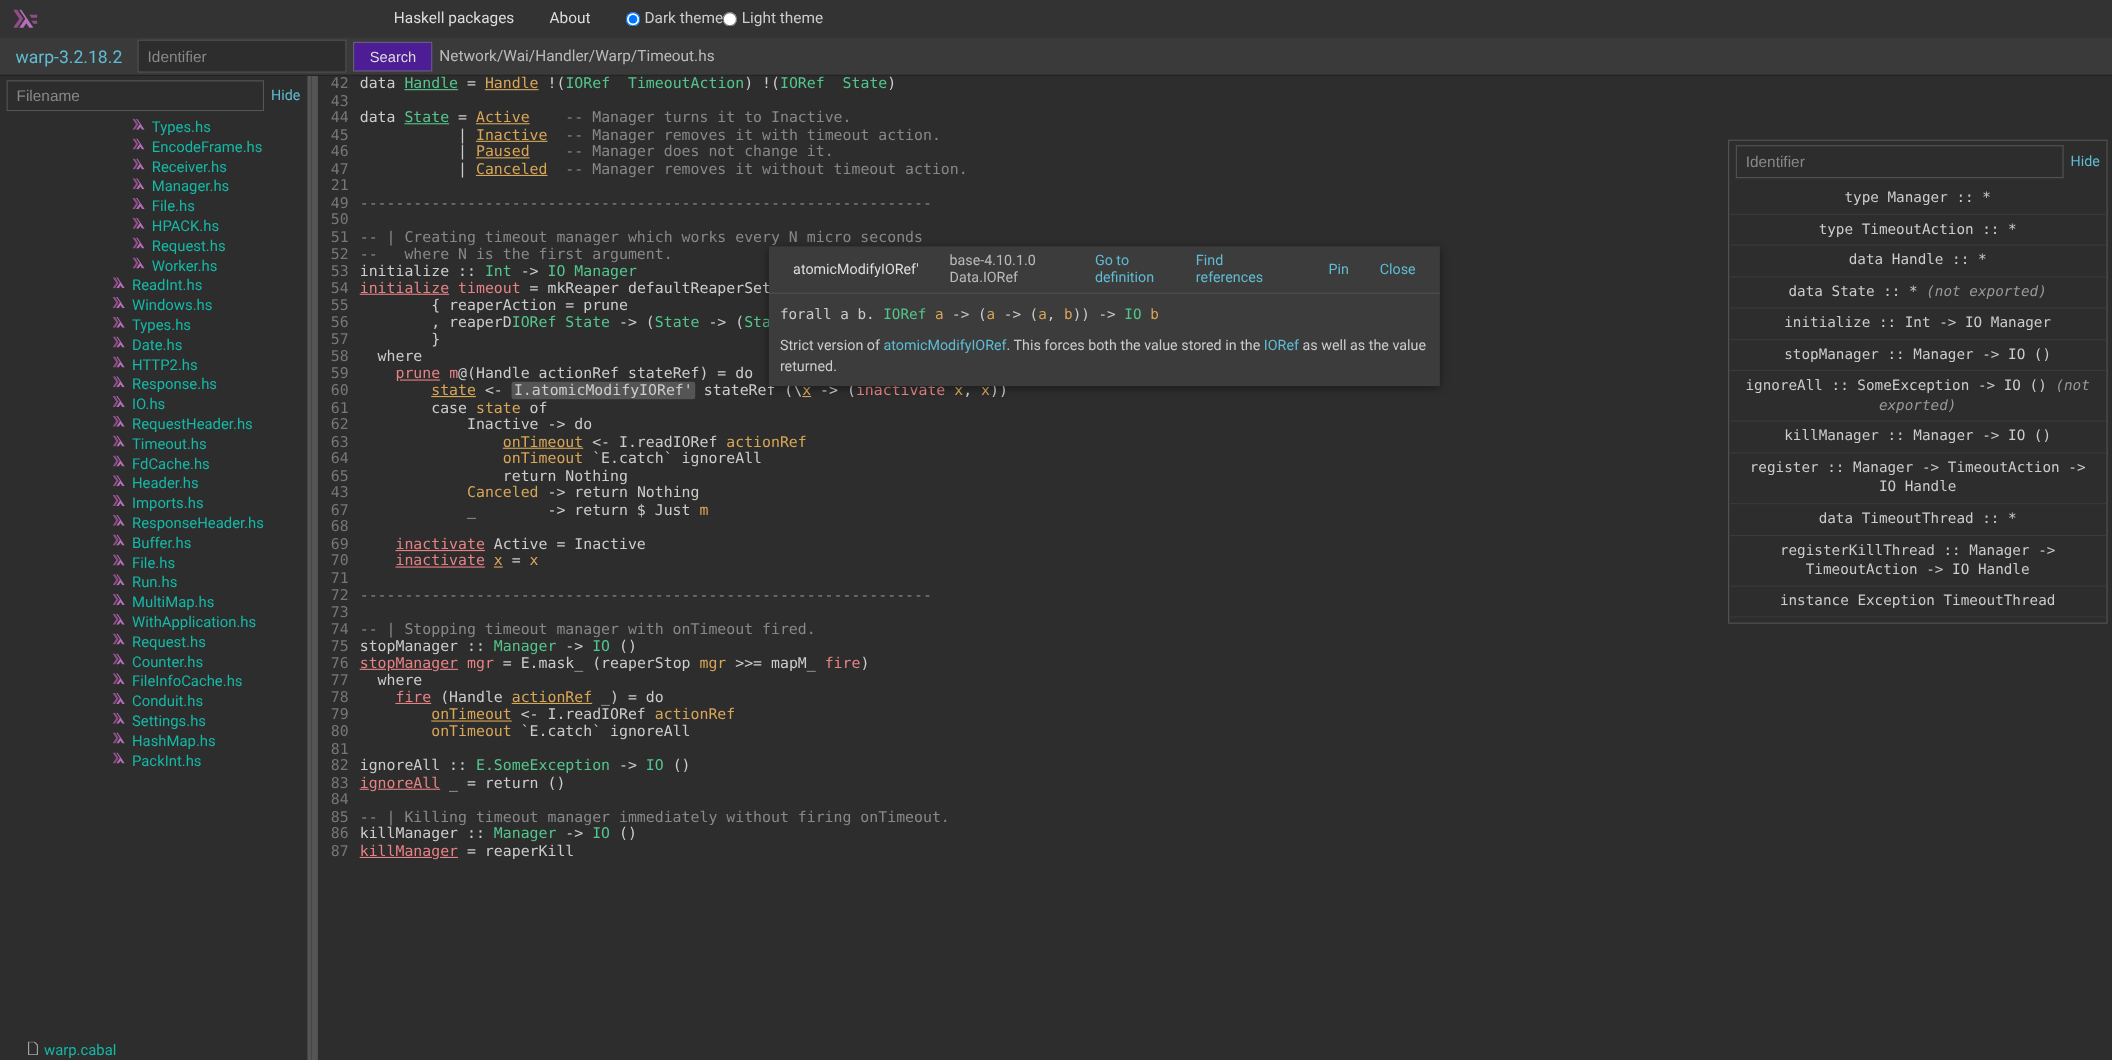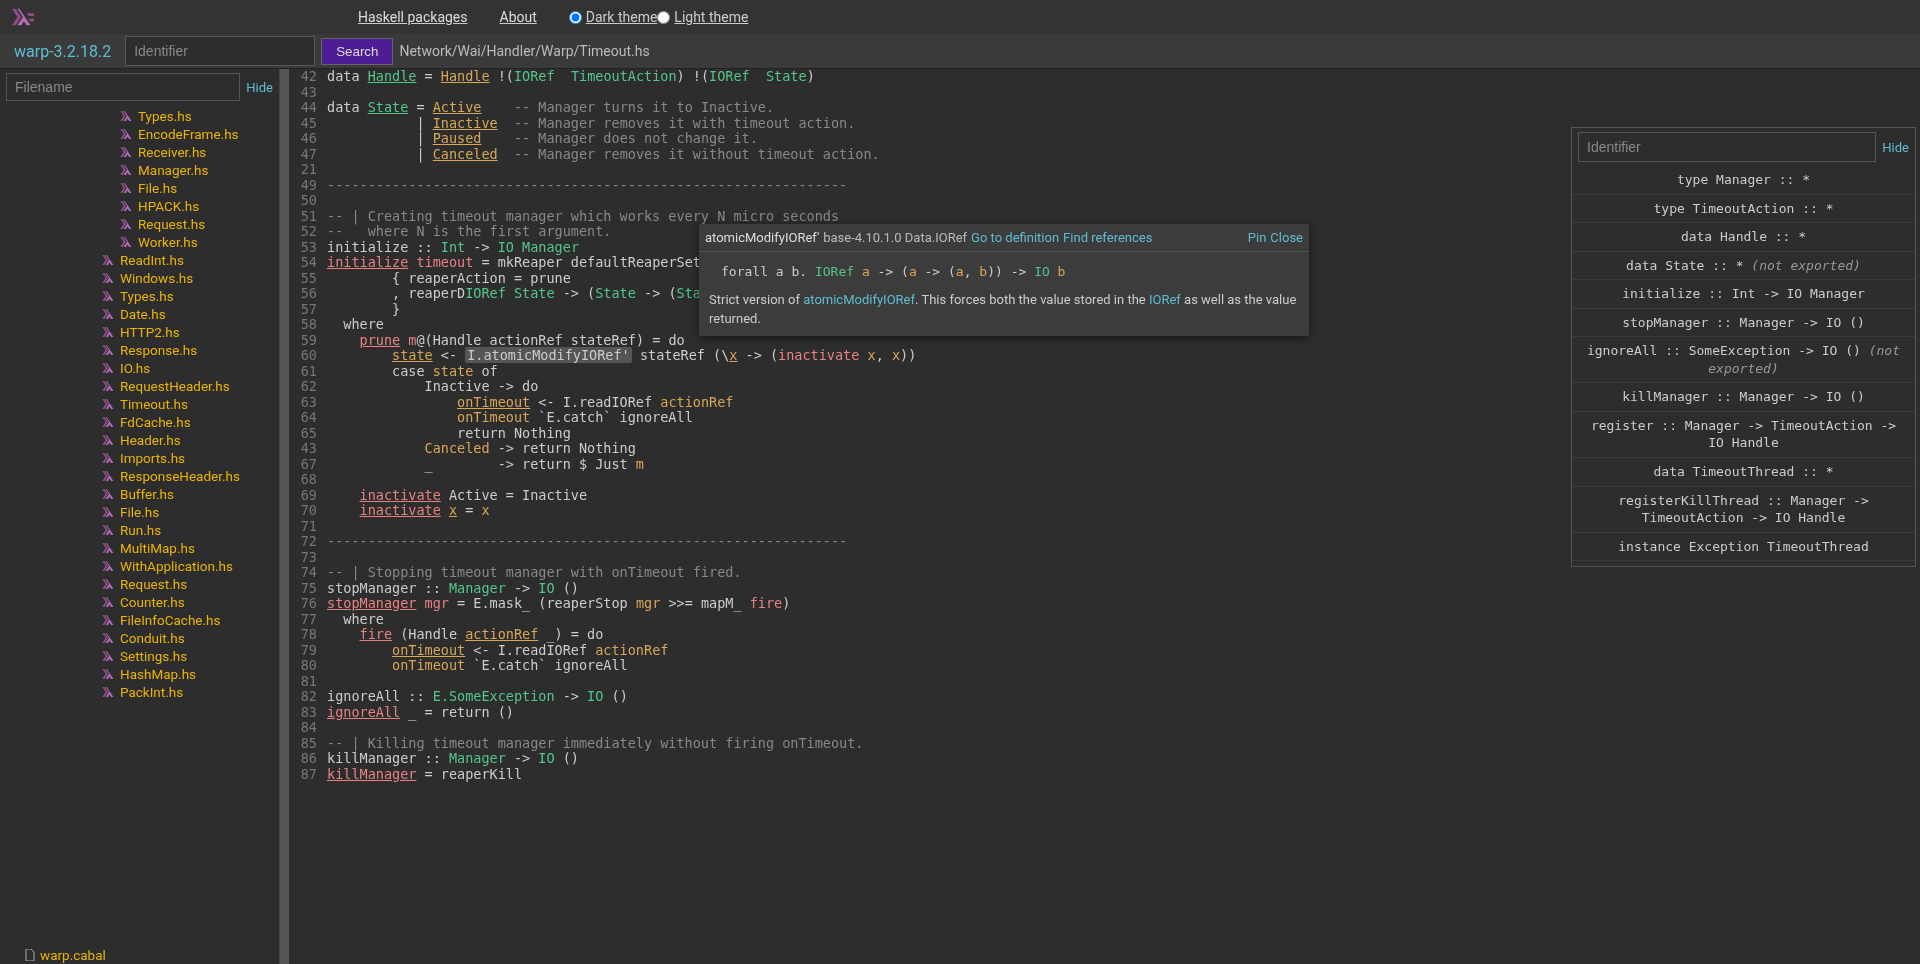--- a/index.html
+++ b/index.html
@@ -1,36 +1,36 @@
 <!DOCTYPE html>
 <html><head>
 <meta charset="utf-8">
 <style>
 * { margin: 0; padding: 0; box-sizing: border-box; }
 body { background: #2d2d2d; color: #ccc; font-family: -apple-system, BlinkMacSystemFont, "Segoe UI", Roboto, sans-serif; font-size: 14px; overflow: hidden; width: 1920px; height: 964px; }
-.topbar { height: 34px; background: #333; display: flex; align-items: center; padding: 0 12px; gap: 24px; text-decoration: underline; }
+.topbar { height: 34px; background: #333; display: flex; align-items: center; padding: 0 12px; gap: 24px; }
 .logo { width: 22px; height: 22px; }
 .topbar-center { display: flex; align-items: center; gap: 32px; margin-left: 300px; }
 .topbar a { color: #ddd; text-decoration: none; }
 .theme-group { display: flex; align-items: center; }
 .radio-label { display: flex; align-items: center; gap: 4px; cursor: pointer; }
 .subheader { height: 35px; background: #3a3a3a; display: flex; align-items: center; padding: 0 6px; gap: 6px; border-bottom: 1px solid #222; }
 .pkg-name { color: #5fbcd3; font-size: 16px; padding: 0 8px; }
 .id-input { background: #2d2d2d; border: 1px solid #555; color: #ccc; padding: 6px 8px; width: 190px; font-size: 14px; }
 .id-input::placeholder { color: #888; }
 .btn { background: #4c1d95; border: 1px solid #666; color: #ddd; padding: 5px 14px; cursor: pointer; }
 .crumb { color: #bbb; font-size: 14px; }
 .shell { display: flex; height: calc(100% - 69px); }
 .left-panel { width: 280px; background: #2d2d2d; border-right: 1px solid #444; display: flex; flex-direction: column; }
 .left-top { display: flex; align-items: center; padding: 4px 6px; gap: 6px; }
 .filename-input { flex: 1; background: #2d2d2d; border: 1px solid #555; color: #ccc; padding: 5px 8px; font-size: 14px; }
 .filename-input::placeholder { color: #888; }
 .hide-link { color: #5fbcd3; font-size: 13px; cursor: pointer; }
 .file-tree { flex: 1; overflow-y: auto; padding: 2px 0; }
-.tree-item { display: flex; align-items: center; gap: 4px; padding: 1px 0; cursor: pointer; color: #eab308; font-size: 13.5px; white-space: nowrap; }
+.tree-item { display: flex; align-items: flex-start; gap: 4px; padding: 1px 0; cursor: pointer; color: #14b8a6; font-size: 13.5px; white-space: nowrap; }
 .tree-item.depth0 { padding-left: 24px; }
 .tree-item.depth1 { padding-left: 102px; }
 .tree-item.depth2 { padding-left: 120px; }
 .haskell-icon { width: 14px; height: 10px; flex-shrink: 0; }
 .file-icon { width: 12px; height: 12px; flex-shrink: 0; fill: #aaa; }
 .code-panel { flex: 1; position: relative; overflow: hidden; border-left: 3px solid #555; }
 .gutter-strip { position: absolute; left: 0; top: 0; bottom: 0; width: 6px; background: #555; }
 .code-scroll { position: absolute; inset: 0; overflow: auto; font-family: "Menlo", "Consolas", monospace; font-size: 13.5px; line-height: 15.5px; }
 .code-line { display: flex; }
 .lineno { width: 44px; text-align: right; padding-right: 10px; color: #777; user-select: none; flex-shrink: 0; }
@@ -39,26 +39,26 @@
 .tk-type { color: #53c68c; text-decoration: underline; }
 .tk-typelk { color: #53c68c; }
 .tk-ctor { color: #d8a657; text-decoration: underline; }
 .tk-comment { color: #888; }
 .tk-def { color: #e78284; text-decoration: underline; }
 .tk-deflk { color: #e78284; }
 .tk-var { color: #d8a657; }
 .tk-fn { color: #d8a657; text-decoration: underline; }
 .tk-hl { background: #555; padding: 0 2px; border-radius: 2px; }
 .tooltip { position: absolute; left: 416px; top: 155px; width: 610px; background: #3c3c3c; box-shadow: 0 2px 8px rgba(0,0,0,0.5); font-size: 13px; z-index: 10; }
-.tooltip-hdr { display: flex; align-items: center; gap: 4px; padding: 6px 6px; border-bottom: 1px solid #505050; }
+.tooltip-hdr { display: flex; align-items: center; gap: 28px; padding: 6px 22px; border-bottom: 1px solid #505050; }
 .tooltip-hdr .name { color: #ddd; }
 .tooltip-hdr .mod { color: #bbb; }
 .tooltip-hdr a { color: #5fbcd3; cursor: pointer; }
 .tooltip-hdr .spacer { flex: 1; }
-.tooltip-body { padding: 8px 22px; font-family: "Menlo", "Consolas", monospace; line-height: 1.8; }
+.tooltip-body { padding: 8px 10px; font-family: "Menlo", "Consolas", monospace; line-height: 1.8; }
 .tooltip-desc { padding: 0 10px 8px 10px; color: #ccc; line-height: 1.4; }
 .tooltip-desc a { color: #5fbcd3; }
 .right-panel { width: 353px; background: #2d2d2d; display: flex; flex-direction: column; padding-top: 58px; }
 .rp-inner { border: 1px solid #555; margin: 0 4px; display: flex; flex-direction: column; flex: 0 0 auto; }
 .rp-top { display: flex; align-items: center; padding: 4px 6px; gap: 6px; }
 .rp-input { flex: 1; background: #2d2d2d; border: 1px solid #555; color: #ccc; padding: 6px 8px; font-size: 14px; }
 .rp-input::placeholder { color: #888; }
 .rp-list { overflow-y: auto; max-height: 400px; text-align: center; }
 .rp-item { padding: 5px 8px; font-family: "Menlo", "Consolas", monospace; font-size: 13px; border-bottom: 1px solid #3a3a3a; cursor: pointer; color: #ccc; line-height: 1.35; }
 .rp-item .note { font-style: italic; color: #999; }

